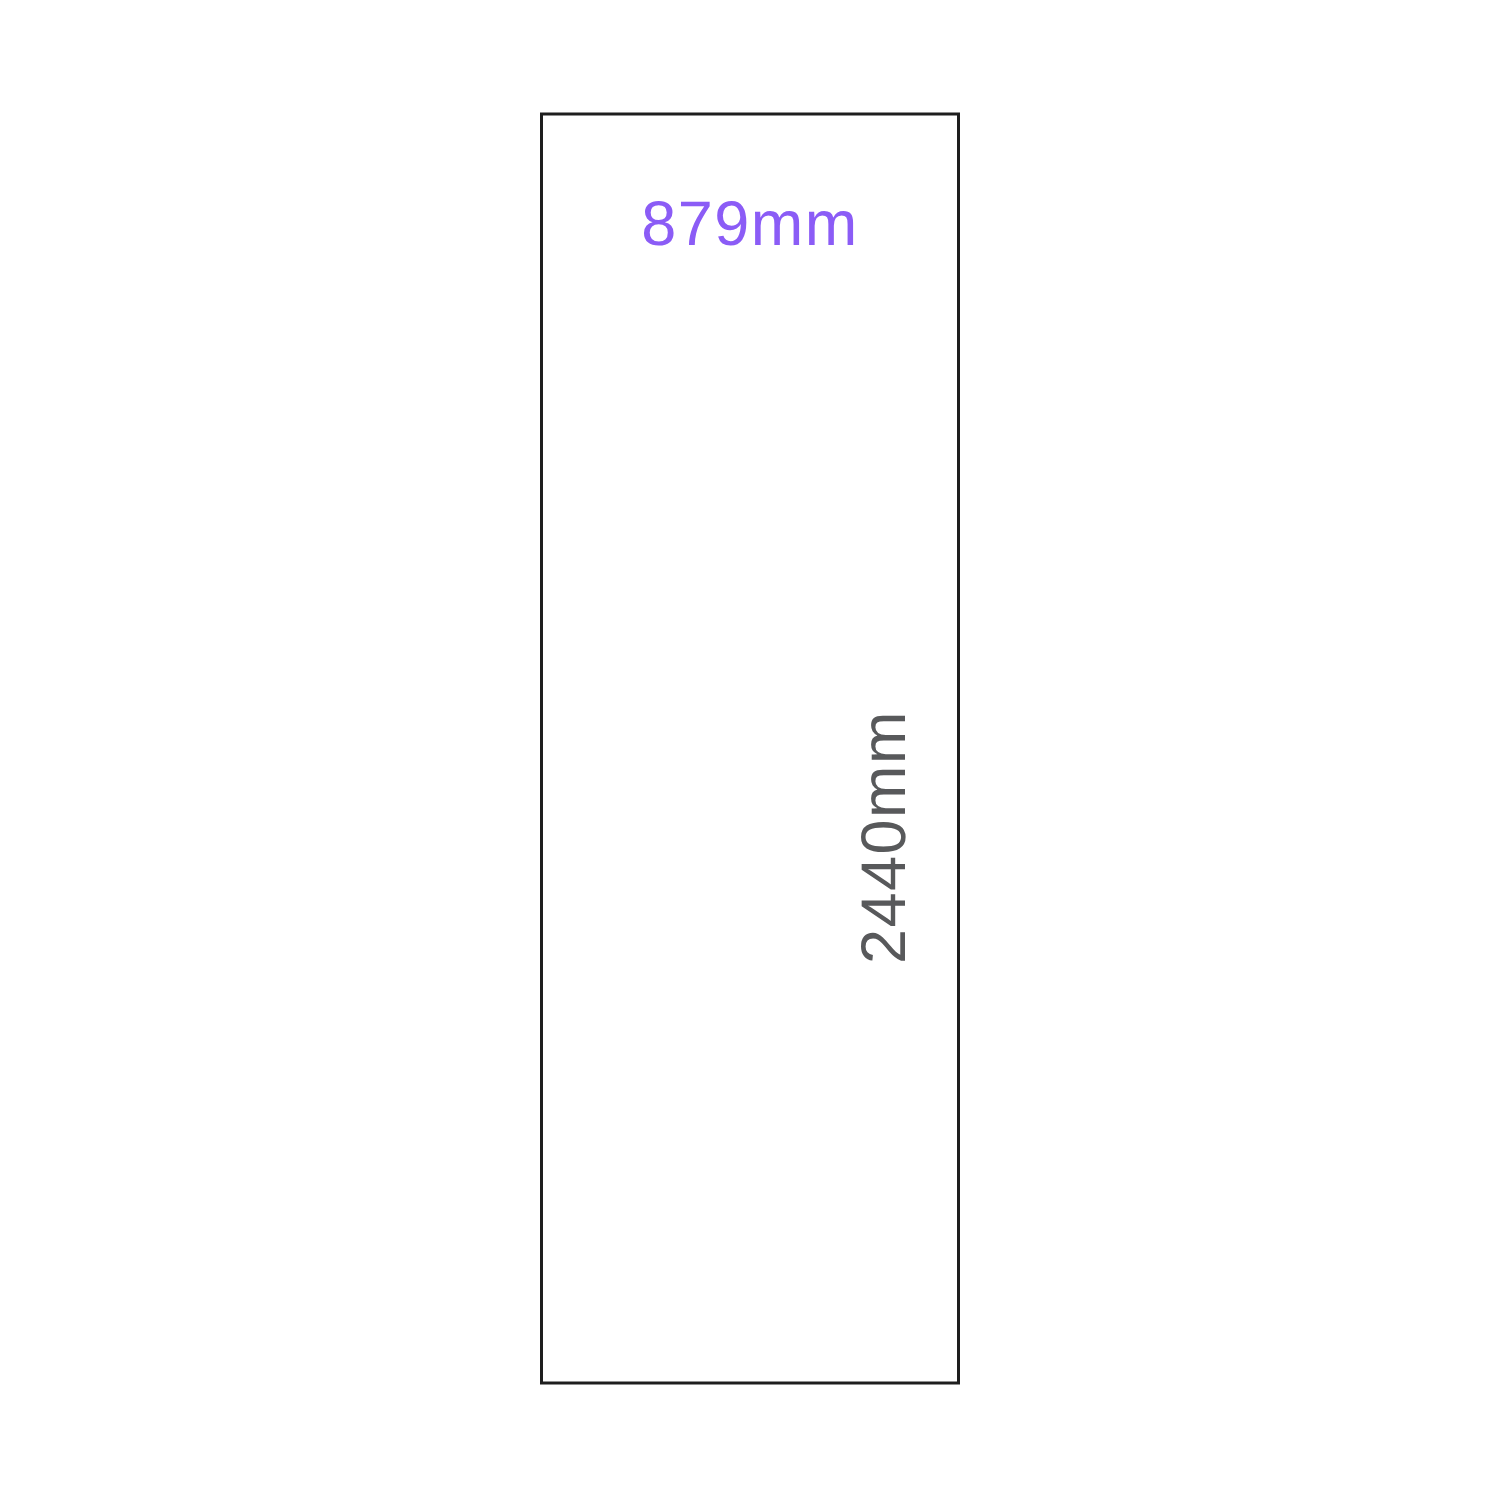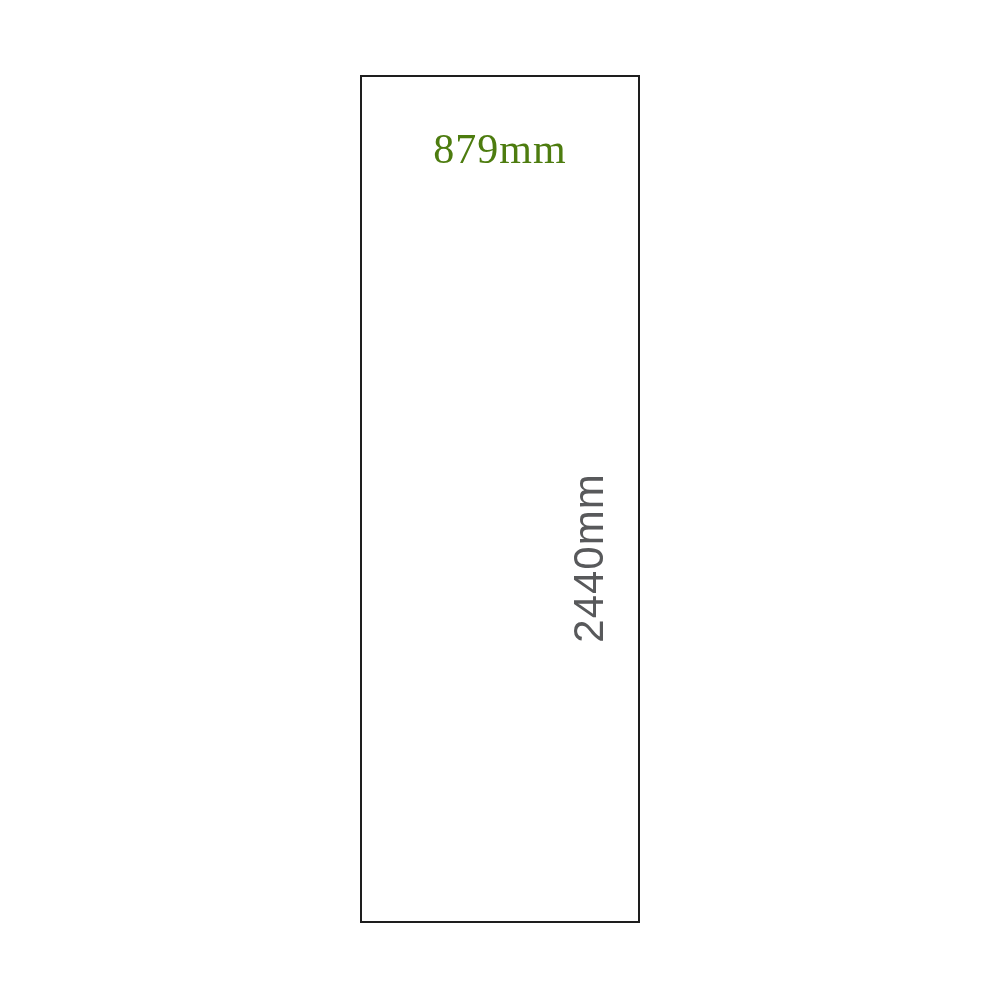--- a/index.html
+++ b/index.html
@@ -44,16 +44,16 @@
     top: 558px;
     transform: translate(-50%, -50%) rotate(-90deg);
   }
 </style>
 </head>
 <body>
 
 <div>
   <div class="panel-rect" style="border-color: rgb(30, 30, 30); background-color: rgb(255, 255, 255);"></div>
 
-  <div class="dim-label width" style="color: #4d7c0f; font-family: Liberation Serif, serif;">879mm</div>
+  <div class="dim-label width" style="color: #8b5cf6;">879mm</div>
 
   <div class="dim-label height" style="color: rgb(88, 89, 91);">2440mm</div>
 </div>
 
 </body></html>

